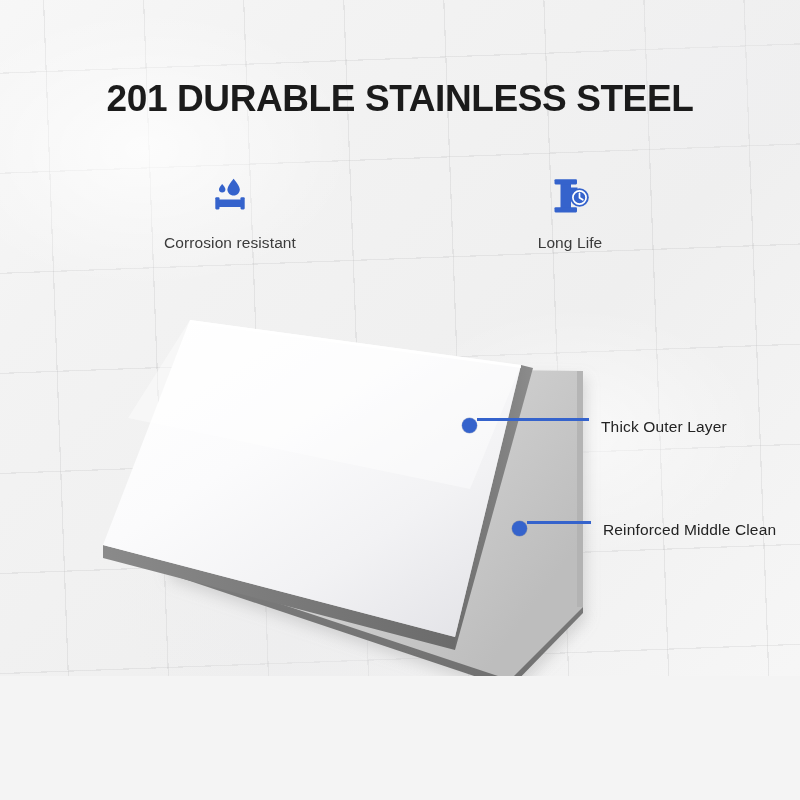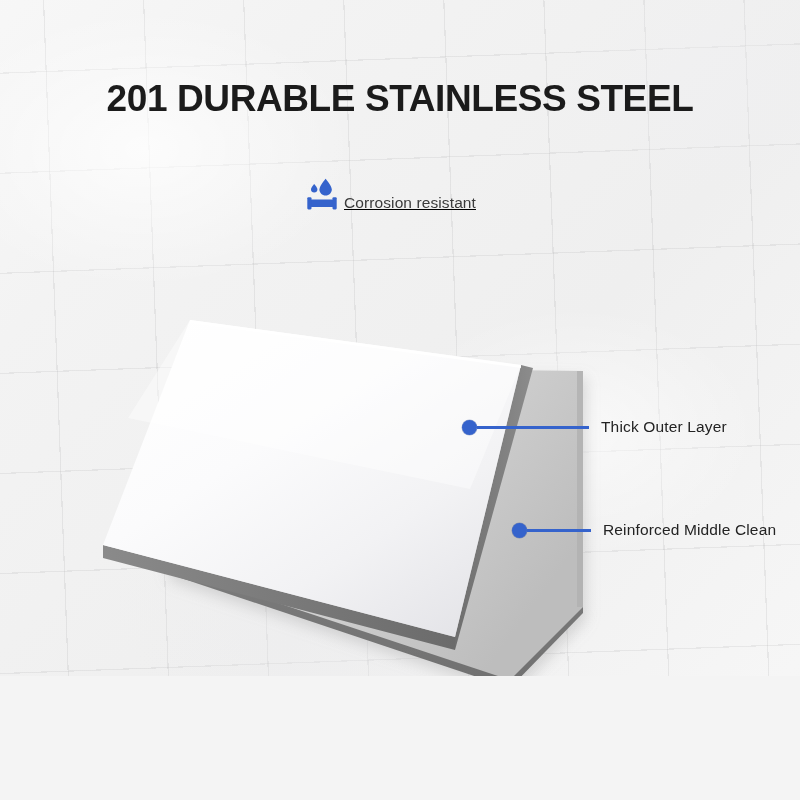--- a/index.html
+++ b/index.html
@@ -67,35 +67,35 @@
 
   
   .features {
     position:absolute;
     left:60px; top:172px;
     width:680px;
     display:flex;
     justify-content:space-around;
     align-items:flex-end;
   }
-  .feature { display:flex; align-items:center; width:200px;text-decoration:underline; }
+  .feature { display:flex; flex-direction:column; align-items:center; width:200px; }
   .feature .ficon { height:46px; display:flex; align-items:flex-end; justify-content:center; }
   .feature .flabel {
     margin-top:16px;
     font-size:15.5px;
     color:#3b3b3b;
     letter-spacing:0.1px;
     white-space:nowrap;
   }
 
   
   .plates { position:absolute; left:0; top:0; width:800px; height:800px; }
 
   
-  .callout { position:absolute; display:flex; align-items:center; }
+  .callout { position:absolute; display:flex; }
   .callout .dot {
     width:15px; height:15px; border-radius:50%;
     background:#3563cc; flex:none;
     box-shadow:0 0 0 0.5px rgba(30,60,140,0.35);
   }
   .callout .leader { height:3px; background:#3563cc; flex:none; }
   .callout .clabel {
     margin-left:12px;
     font-size:15.5px;
     color:#232323;
@@ -132,20 +132,39 @@
           <rect x="10.5" y="25.5" width="23" height="7.6" rx="1" fill="#3563cc"></rect>
 
           <rect x="7.3" y="23.2" width="4.2" height="12.2" rx="1.1" fill="#3563cc"></rect>
           <rect x="32.5" y="23.2" width="4.2" height="12.2" rx="1.1" fill="#3563cc"></rect>
         </svg>
       </div>
       <div class="flabel">Corrosion resistant</div>
     </div>
 
 
+    <div class="feature">
+      <div class="ficon">
+        <svg width="46" height="44" viewBox="0 0 46 44">
+
+          <rect x="13.5" y="8" width="10.5" height="27" fill="#3563cc"></rect>
+
+          <rect x="7.5" y="5.2" width="22.5" height="5.2" rx="1.1" fill="#3563cc"></rect>
+
+          <rect x="7.5" y="33.2" width="22.5" height="5.2" rx="1.1" fill="#3563cc"></rect>
+
+          <path d="M23 13.5h7.5v9H23z" fill="#3563cc"></path>
+
+          <circle cx="32.5" cy="23.5" r="9.3" fill="#3563cc"></circle>
+          <circle cx="32.5" cy="23.5" r="6.6" fill="none" stroke="#ffffff" stroke-width="1.7"></circle>
+          <path d="M32.5 19.3v4.4l3.3 2.1" fill="none" stroke="#ffffff" stroke-width="1.7" stroke-linecap="round" stroke-linejoin="round"></path>
+        </svg>
+      </div>
+      <div class="flabel">Long Life</div>
+    </div>
 
   </div>
 
   <div class="plates">
     <svg width="800" height="800" viewBox="0 0 800 800">
       <defs>
         <linearGradient id="gradBottomTop" x1="0" y1="0" x2="1" y2="0.55">
           <stop offset="0%" stop-color="#e9e9e9"></stop>
           <stop offset="45%" stop-color="#d7d7d7"></stop>
           <stop offset="100%" stop-color="#bdbdbd"></stop>

